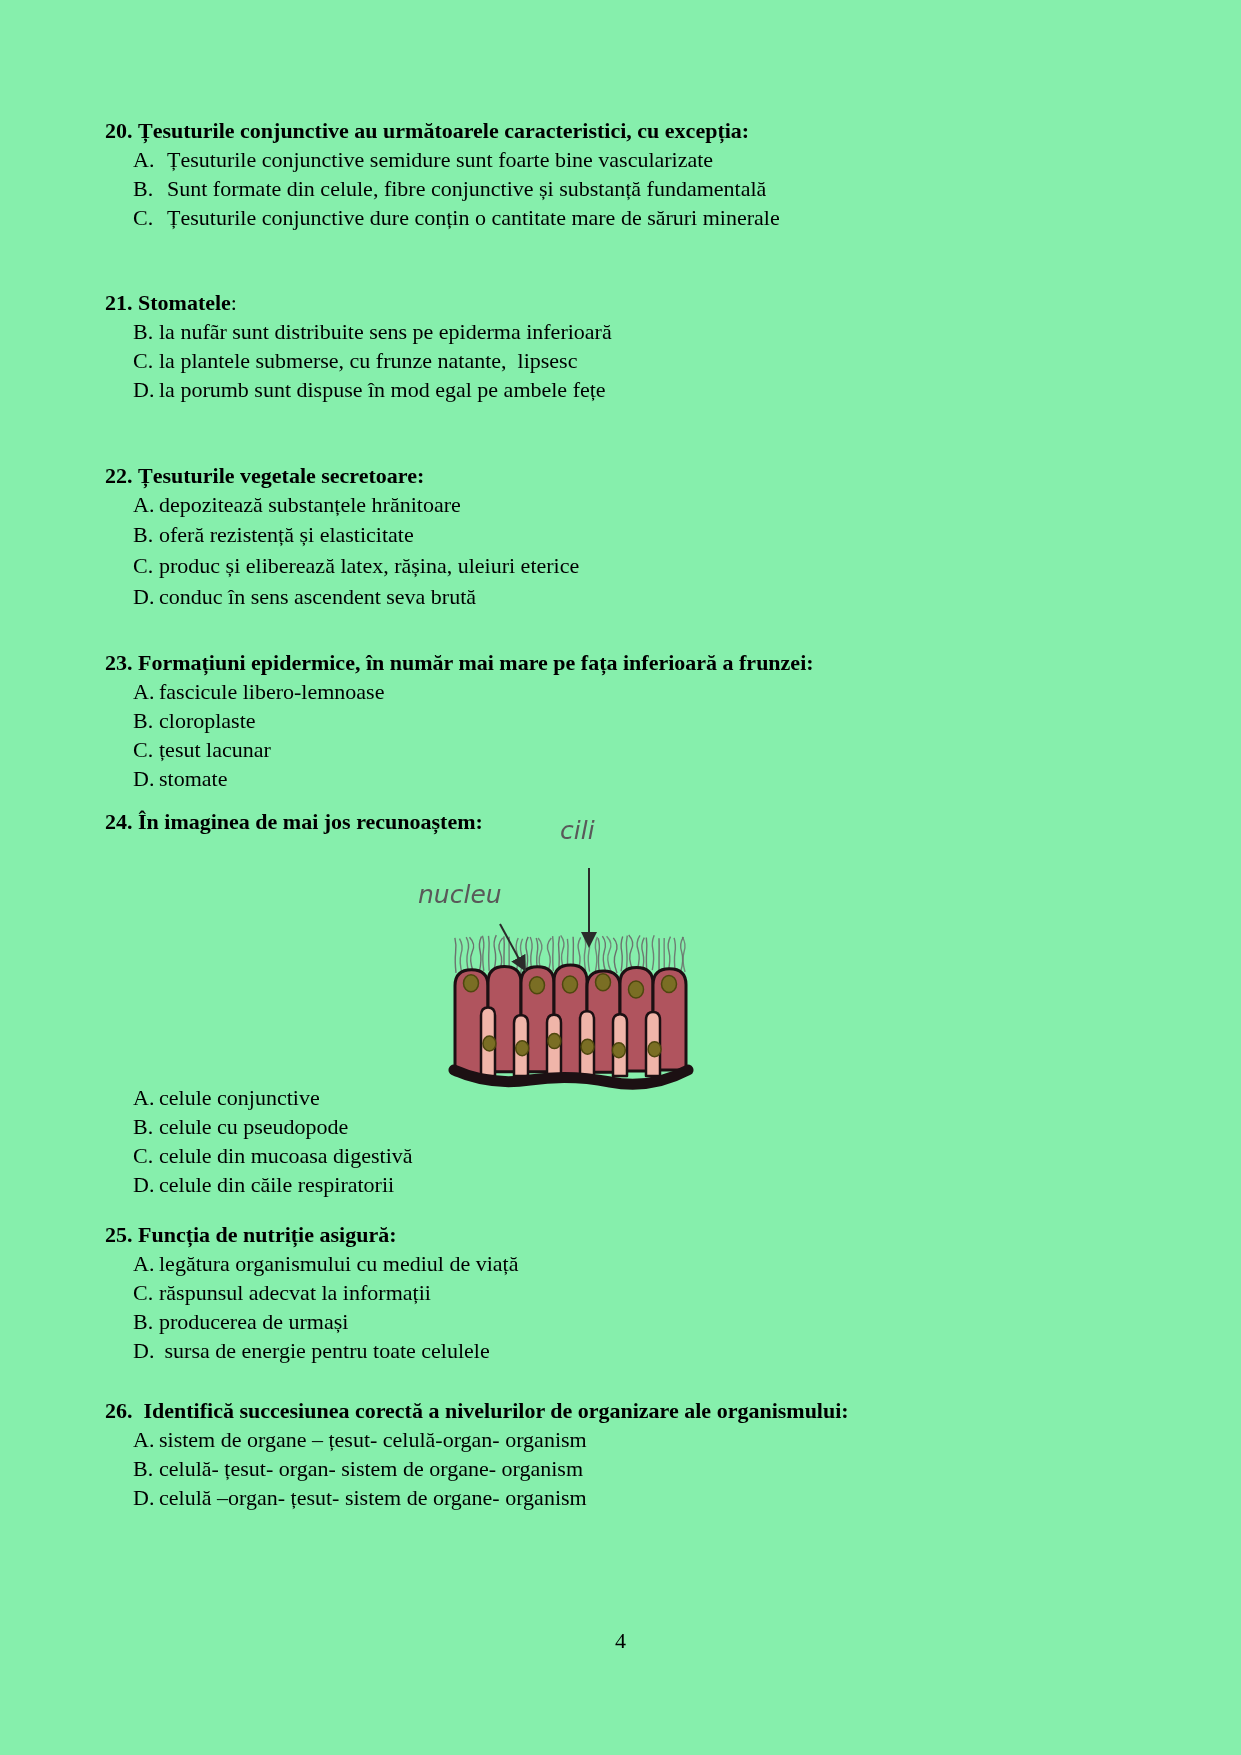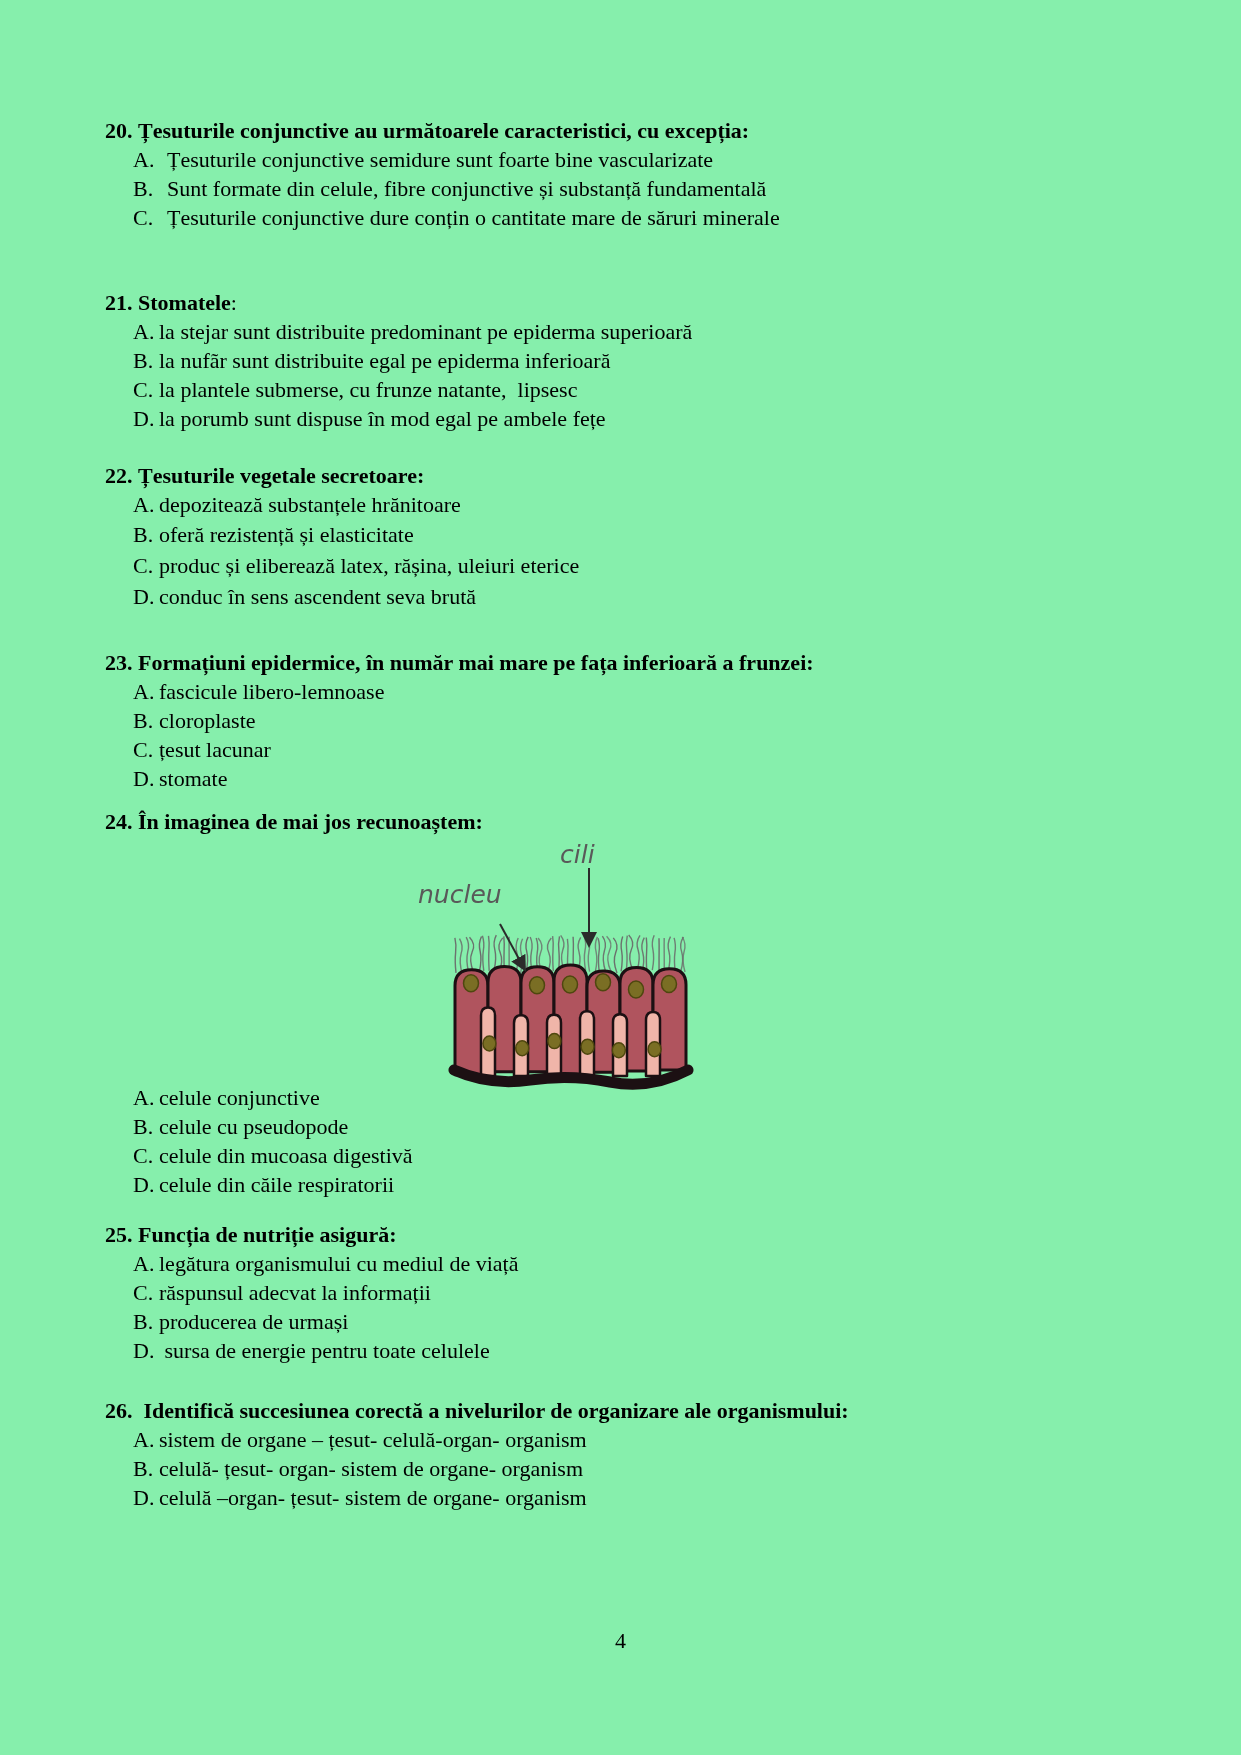--- a/index.html
+++ b/index.html
@@ -31,21 +31,21 @@
     width:320px;height:290px;
   }
   .fig-label{
     position:absolute;
     font-family:"DejaVu Sans", sans-serif;
     font-style:italic;
     font-size:25px;
     color:#595959;
     line-height:1;
   }
-  .fig-label.cili{left:160px;top:24px;}
+  .fig-label.cili{left:160px;top:0;}
   .fig-label.nucleu{left:18px;top:64px;}
   #fig-svg{position:absolute;left:0;top:0;}
   .page-number{
     position:absolute;
     left:0;right:0;top:1628px;
     text-align:center;
     font-size:22px;
   }
 </style>
 </head>
@@ -55,22 +55,21 @@
 
   <div class="q q20" style="top:116px">
     <div class="q-title"><span>20.</span> <span>Țesuturile conjunctive au următoarele caracteristici, cu excepția:</span><span class="q-colon"></span></div>
     <div class="opt"><span class="opt-label">A.</span><span class="opt-text">Țesuturile conjunctive semidure sunt foarte bine vascularizate</span></div>
     <div class="opt"><span class="opt-label">B.</span><span class="opt-text">Sunt formate din celule, fibre conjunctive și substanță fundamentală</span></div>
     <div class="opt"><span class="opt-label">C.</span><span class="opt-text">Țesuturile conjunctive dure conțin o cantitate mare de săruri minerale</span></div>
   </div>
 
   <div class="q" style="top:288px">
     <div class="q-title"><span>21.</span> <span>Stomatele</span><span class="q-colon">:</span></div>
-    <div class="opt"><span class="opt-label">A.</span><span class="opt-text">la stejar sunt distribuite predominant pe epiderma superioară</span></div>
-    <div class="opt"><span class="opt-label">B.</span><span class="opt-text">la nufãr sunt distribuite egal pe epiderma inferioară</span></div>
+    <div class="opt"><span class="opt-label">B.</span><span class="opt-text">la nufãr sunt distribuite sens pe epiderma inferioară</span></div>
     <div class="opt"><span class="opt-label">C.</span><span class="opt-text">la plantele submerse, cu frunze natante,  lipsesc</span></div>
     <div class="opt"><span class="opt-label">D.</span><span class="opt-text">la porumb sunt dispuse în mod egal pe ambele fețe</span></div>
   </div>
 
   <div class="q" style="top:461px">
     <div class="q-title"><span>22.</span> <span>Țesuturile vegetale secretoare:</span><span class="q-colon"></span></div>
     <div class="opt" style="line-height:30px"><span class="opt-label">A.</span><span class="opt-text">depozitează substanțele hrănitoare</span></div>
     <div class="opt" style="line-height:30px"><span class="opt-label">B.</span><span class="opt-text">oferă rezistență și elasticitate</span></div>
     <div class="opt" style="line-height:31px"><span class="opt-label">C.</span><span class="opt-text">produc și eliberează latex, rășina, uleiuri eterice</span></div>
     <div class="opt" style="line-height:31px"><span class="opt-label">D.</span><span class="opt-text">conduc în sens ascendent seva brută</span></div>

